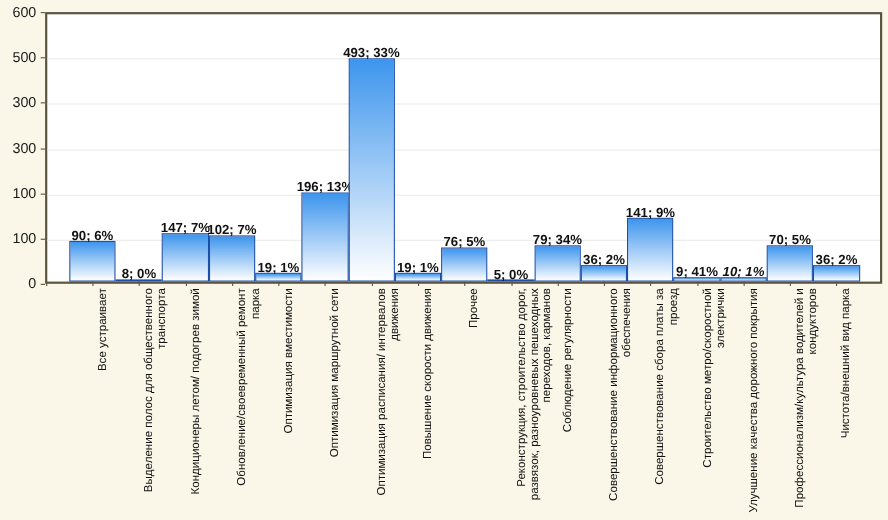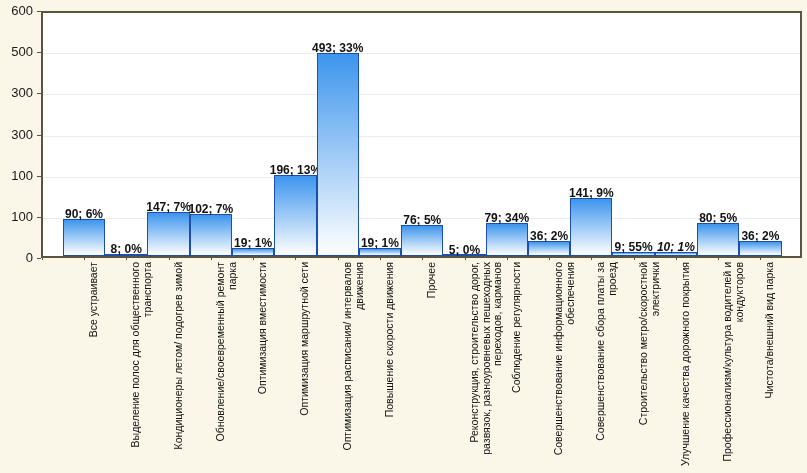--- a/index.html
+++ b/index.html
@@ -148,27 +148,27 @@
         <div class="bar" title="Соблюдение регулярности — 79; 5%" style="left: 442.648px; width: 42.2778px; height: 32.5217px; background-image: linear-gradient(rgb(61, 149, 237) 0%, rgb(255, 255, 255) 100%); border-color: rgb(29, 79, 168);"></div>
         <div class="bar-label" style="left: 423.787px; width: 80px; top: 199.478px;">79; 34%</div>
         <div class="xtick-mark" style="left: 463.787px;"></div>
         <div class="bar" title="Совершенствование информационного обеспечения — 36; 2%" style="left: 484.926px; width: 42.2778px; height: 14.82px; background-image: linear-gradient(rgb(61, 149, 237) 0%, rgb(255, 255, 255) 100%); border-color: rgb(29, 79, 168);"></div>
         <div class="bar-label" style="left: 466.065px; width: 80px; top: 217.18px;">36; 2%</div>
         <div class="xtick-mark" style="left: 506.065px;"></div>
         <div class="bar" title="Совершенствование сбора платы за проезд — 141; 9%" style="left: 527.204px; width: 42.2778px; height: 58.045px; background-image: linear-gradient(rgb(61, 149, 237) 0%, rgb(255, 255, 255) 100%); border-color: rgb(29, 79, 168);"></div>
         <div class="bar-label" style="left: 508.343px; width: 80px; top: 173.955px;">141; 9%</div>
         <div class="xtick-mark" style="left: 548.343px;"></div>
         <div class="bar" title="Строительство метро/скоростной электрички — 9; 1%" style="left: 569.482px; width: 42.2778px; height: 3.705px; background-image: linear-gradient(rgb(61, 149, 237) 0%, rgb(255, 255, 255) 100%); border-color: rgb(29, 79, 168);"></div>
-        <div class="bar-label" style="left: 550.621px; width: 80px; top: 228.295px;">9; 55%</div>
+        <div class="bar-label" style="left: 550.621px; width: 80px; top: 228.295px;">9; 41%</div>
         <div class="xtick-mark" style="left: 590.621px;"></div>
         <div class="bar" title="Улучшение качества дорожного покрытия — 10; 1%" style="left: 611.759px; width: 42.2778px; height: 4.11667px; background-image: linear-gradient(rgb(61, 149, 237) 0%, rgb(255, 255, 255) 100%); border-color: rgb(29, 79, 168);"></div>
         <div class="bar-label" style="left: 592.898px; width: 80px; top: 227.883px; font-style: italic;">10; 1%</div>
         <div class="xtick-mark" style="left: 632.898px;"></div>
         <div class="bar" title="Профессионализм/культура водителей и кондукторов — 80; 5%" style="left: 654.037px; width: 42.2778px; height: 32.9333px; background-image: linear-gradient(rgb(61, 149, 237) 0%, rgb(255, 255, 255) 100%); border-color: rgb(29, 79, 168);"></div>
-        <div class="bar-label" style="left: 635.176px; width: 80px; top: 199.067px;">80; 5%</div>
+        <div class="bar-label" style="left: 635.176px; width: 80px; top: 199.067px;">70; 5%</div>
         <div class="xtick-mark" style="left: 675.176px;"></div>
         <div class="bar" title="Чистота/внешний вид парка — 36; 2%" style="left: 696.315px; width: 42.2778px; height: 14.82px; background-image: linear-gradient(rgb(61, 149, 237) 0%, rgb(255, 255, 255) 100%); border-color: rgb(29, 79, 168);"></div>
         <div class="bar-label" style="left: 677.454px; width: 80px; top: 217.18px;">36; 2%</div>
         <div class="xtick-mark" style="left: 717.454px;"></div>
         <div class="xtick-mark" style="left: -1.26833px;"></div>
       </div>
   </div>
 
   <div id="x-labels">
       <div class="xcat" style="left: 47.0094px;">

